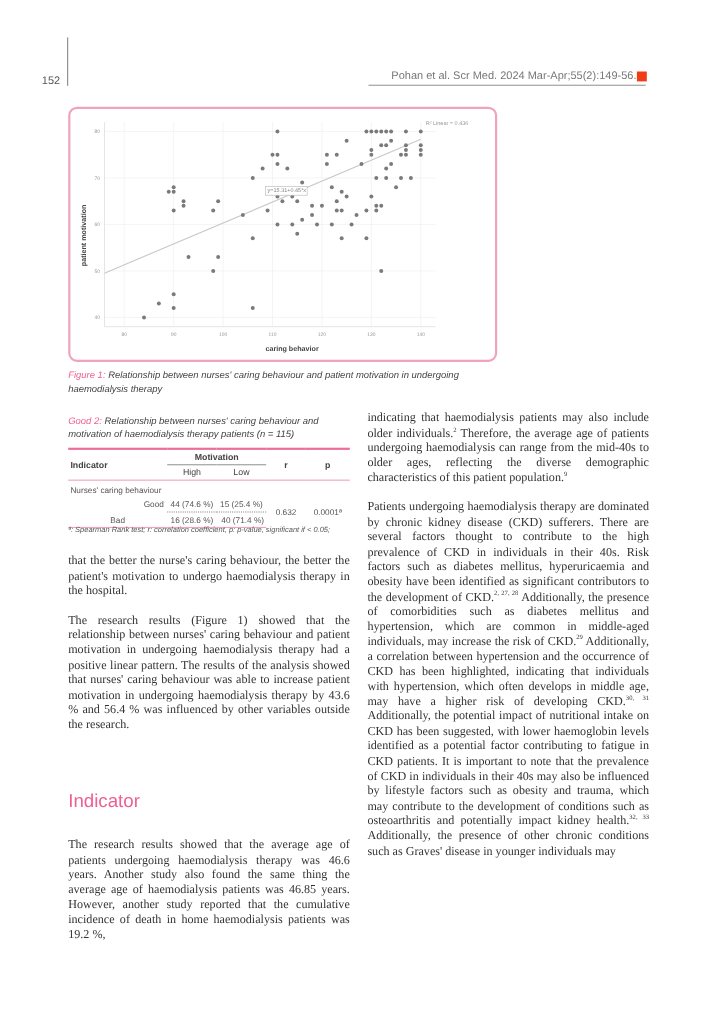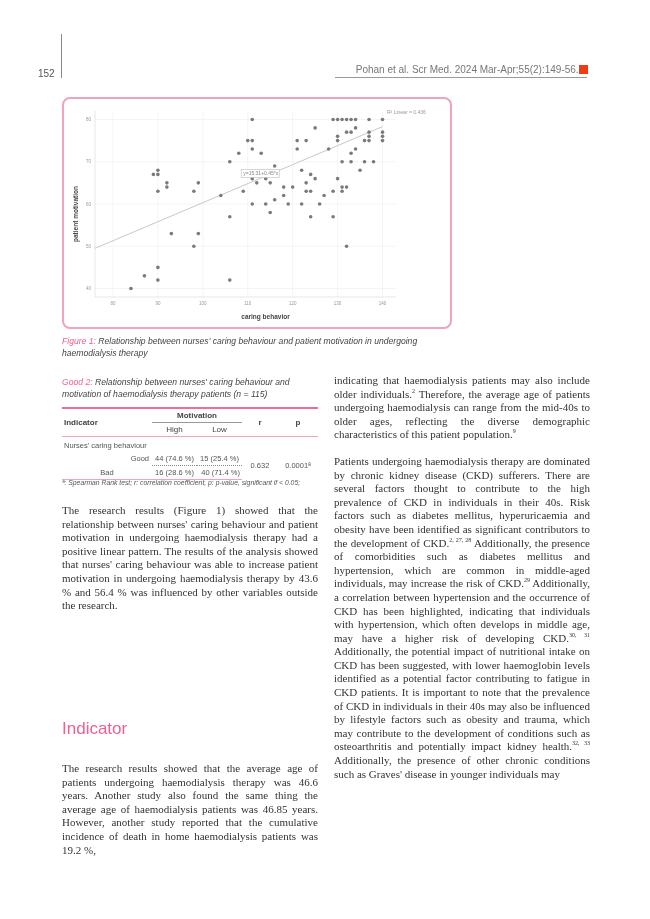--- a/index.html
+++ b/index.html
@@ -201,20 +201,21 @@
   <tr>
     <td style="text-align:center;padding:2px 3px;" class="botpink">Bad</td>
     <td style="text-align:center;padding:2px;" class="botpink">16 (28.6 %)</td>
     <td style="text-align:right;padding:2px;" class="botpink">40 (71.4 %)</td>
   </tr>
 </tbody>
   </table>
 <div class="footnote">ª: Spearman Rank test; r: correlation coefficient, p: p-value, significant if &lt; 0.05;</div>
 
 <div class="col" style="left:62px; top:504px; width:256px;">
+  <p>that the better the nurse's caring behaviour, the better the patient's motivation to undergo haemodialysis therapy in the hospital.</p>
   <p>The research results (Figure 1) showed that the relationship between nurses' caring behaviour and patient motivation in undergoing haemodialysis therapy had a positive linear pattern. The results of the analysis showed that nurses' caring behaviour was able to increase patient motivation in undergoing haemodialysis therapy by 43.6 % and 56.4 % was influenced by other variables outside the research.</p>
 </div>
 <div class="disc">Indicator</div>
 <div class="col" style="left:62px; top:762px; width:256px;">
   <p>The research results showed that the average age of patients undergoing haemodialysis therapy was 46.6 years. Another study also found the same thing the average age of haemodialysis patients was 46.85 years. However, another study reported that the cumulative incidence of death in home haemodialysis patients was 19.2 %,</p>
 </div>
 
 <div class="col" style="left:334px; top:374px; width:256px;">
   <p><span>indicating that haemodialysis patients may also include older individuals.</span><sup>2</sup><span> Therefore, the average age of patients undergoing haemodialysis can range from the mid-40s to older ages, reflecting the diverse demographic characteristics of this patient population.</span><sup>9</sup></p>
   <p><span>Patients undergoing haemodialysis therapy are dominated by chronic kidney disease (CKD) sufferers. There are several factors thought to contribute to the high prevalence of CKD in individuals in their 40s. Risk factors such as diabetes mellitus, hyperuricaemia and obesity have been identified as significant contributors to the development of CKD.</span><sup>2, 27, 28</sup><span> Additionally, the presence of comorbidities such as diabetes mellitus and hypertension, which are common in middle-aged individuals, may increase the risk of CKD.</span><sup>29</sup><span> Additionally, a correlation between hypertension and the occurrence of CKD has been highlighted, indicating that individuals with hypertension, which often develops in middle age, may have a higher risk of developing CKD.</span><sup>30, 31</sup><span> Additionally, the potential impact of nutritional intake on CKD has been suggested, with lower haemoglobin levels identified as a potential factor contributing to fatigue in CKD patients. It is important to note that the prevalence of CKD in individuals in their 40s may also be influenced by lifestyle factors such as obesity and trauma, which may contribute to the development of conditions such as osteoarthritis and potentially impact kidney health.</span><sup>32, 33</sup><span> Additionally, the presence of other chronic conditions such as Graves' disease in younger individuals may</span></p>

